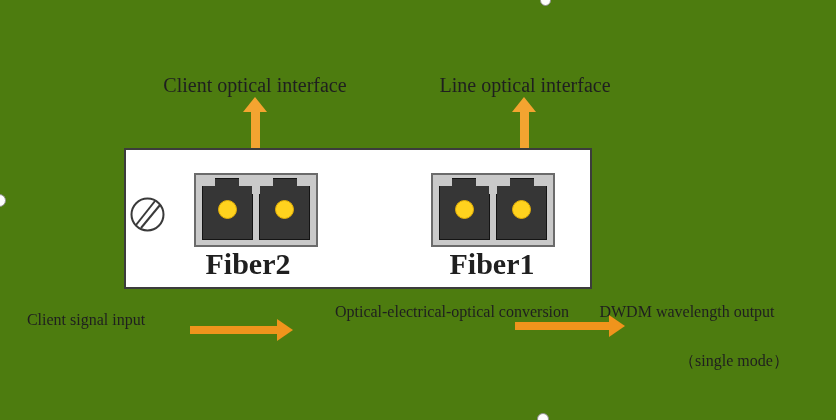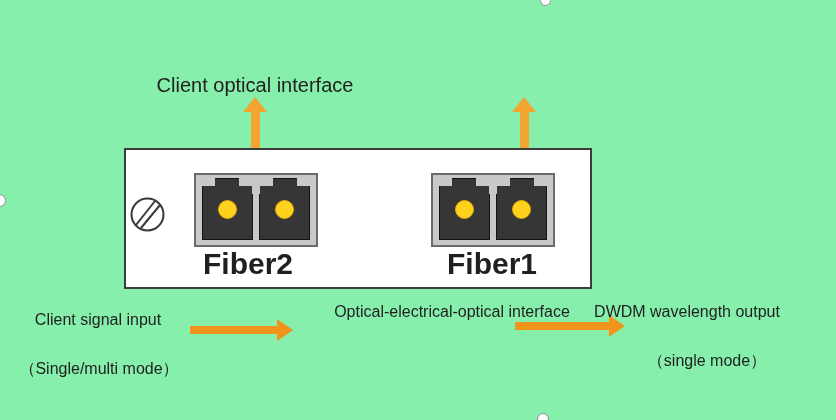--- a/index.html
+++ b/index.html
@@ -1,22 +1,22 @@
 <!DOCTYPE html>
 <html style="--arrow-orange: #F4A430; --arrow-orange-dark: #F0941C; --connector-frame: #C9C9C9; --connector-frame-border: #6B6B6B; --connector-port: #363636; --fiber-core: #FFD21E; --fiber-core-edge: #E3AF07; --panel-border: #3C3C3C; --outline: #3A3A3A; --text: #1F1F1F; --handle: #909090;"><head>
 <meta charset="utf-8">
 <style>
   html, body { margin: 0; padding: 0; background: #ffffff; }
   .canvas {
     position: relative;
     width: 836px;
     height: 420px;
-    background: #86efac;
+    background: #4d7c0f;
     overflow: hidden;
-    font-family: Liberation Sans, sans-serif;
+    font-family: Liberation Serif, serif;
     color: var(--text, #1f1f1f);
   }
   .label {
     position: absolute;
     white-space: nowrap;
     transform: translateX(-50%);
     color: var(--text, #1f1f1f);
   }
   .top-label { font-size: 20px; line-height: 24px; }
   .small-label { font-size: 16px; line-height: 19px; }
@@ -111,20 +111,21 @@
 </head>
 <body>
 
 <div class="canvas">
 
   <div class="handle top"></div>
   <div class="handle left"></div>
   <div class="handle bottom"></div>
 
   <div class="label top-label" style="left:255px; top:73px;">Client optical interface</div>
+  <div class="label top-label" style="left:525px; top:73px;">Line optical interface</div>
 
   <div class="panel"></div>
 
   <div class="arrow-up" style="left:243px; top:97px;">
     <div class="head"></div>
     <div class="shaft"></div>
   </div>
   <div class="arrow-up" style="left:512px; top:97px;">
     <div class="head"></div>
     <div class="shaft"></div>
@@ -158,33 +159,32 @@
     </div>
     <div class="notch tl"></div>
     <div class="notch tr"></div>
     <div class="notch cbar"></div>
     <div class="notch cstem"></div>
   </div>
 
   <div class="label fiber-label" style="left:248px; top:251px;">Fiber2</div>
   <div class="label fiber-label" style="left:492px; top:251px;text-align:right;">Fiber1</div>
 
-  <div class="label small-label" style="left:98px; top:310px;">Client signal input</div>
+  <div class="label small-label" style="left:86px; top:310px;">Client signal input</div>
 
   <div class="arrow-right" style="left:190px; top:319px; width:103px;">
     <div class="shaft"></div>
     <div class="head"></div>
   </div>
 
-  <div class="label small-label" style="left:452px; top:302px;">Optical-electrical-optical interface</div>
+  <div class="label small-label" style="left:452px; top:302px;">Optical-electrical-optical conversion</div>
 
   <div class="arrow-right" style="left:515px; top:315px; width:110px;">
     <div class="shaft"></div>
     <div class="head"></div>
   </div>
 
   <div class="label small-label" style="left:687px; top:302px;">DWDM wavelength output</div>
 
-  <div class="label small-label" style="left:99px; top:359px;">（Single/multi mode）</div>
 
-  <div class="label small-label" style="left:707px; top:351px;">（single mode）</div>
+  <div class="label small-label" style="left:734px; top:351px;">（single mode）</div>
 
 </div>
 
 </body></html>

